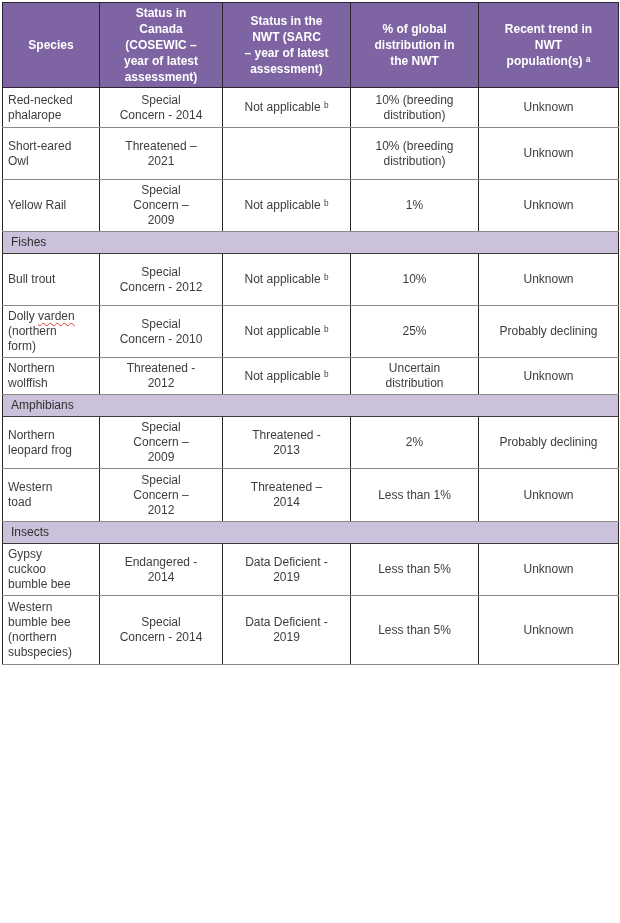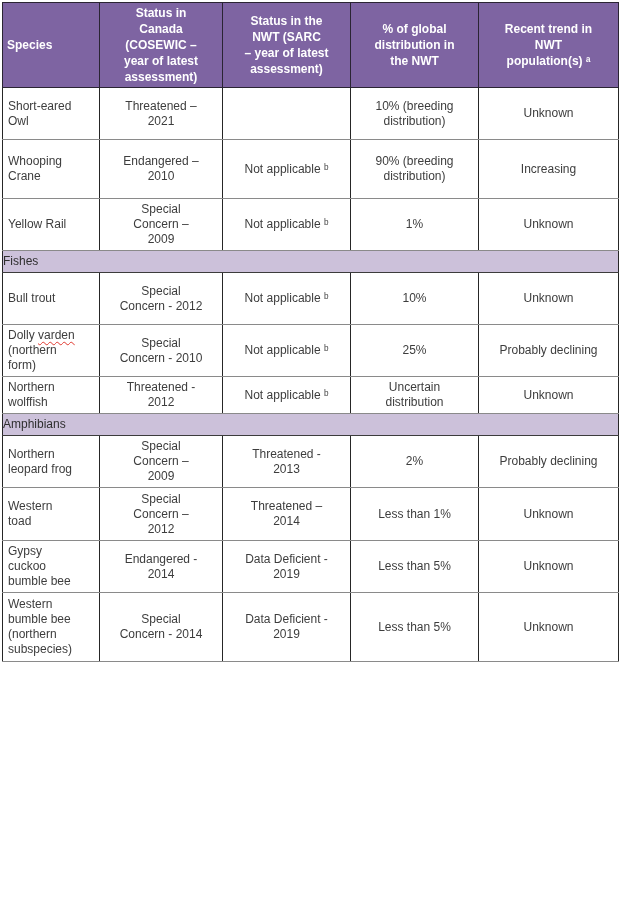--- a/index.html
+++ b/index.html
@@ -27,42 +27,42 @@
     color: #ffffff;
     font-weight: bold;
     font-size: 12px;
     line-height: 16px;
     border: 1px solid #2a2433;
     padding: 2px 4px;
     text-align: center;
     vertical-align: middle;
     white-space: pre-line;
   }
-  .species-table th.left { text-align: left; }
+  .species-table th.left { text-align: center; }
   .species-table td {
     font-size: 12px;
     line-height: 15px;
     border-top: 1px solid #8a8a8a;
     border-bottom: 1px solid #8a8a8a;
     border-left: 1px solid #262626;
     border-right: 1px solid #262626;
     padding: 3px 5px;
     vertical-align: middle;
     white-space: pre-line;
     background: #ffffff;
   }
   .species-table td.center { text-align: center; }
   .species-table td.section {
     background: #ccc1da;
     color: #2f2f2f;
     text-align: left;
     border-top: 1px solid #3c3c3c;
     border-bottom: 1px solid #3c3c3c;
     white-space: normal;
-    padding: 3px 0;
+    padding: 3px 8px;
   }
   .species-table table, .species-table { border: 1px solid #9a9a9a; }
   .sq {
     text-decoration: underline;
     text-decoration-style: wavy;
     text-decoration-color: #e0392f;
     text-decoration-thickness: 1px;
     text-underline-offset: 2px;
   }
 </style>
@@ -92,40 +92,40 @@
 assessment)</th>
       <th>% of global
 distribution in
 the NWT</th>
       <th>Recent trend in
 NWT
 population(s) ᵃ</th>
     </tr>
   </thead>
   <tbody>
+    <tr style="height:40px">
+      <td>Red-necked
+phalarope</td>
+      <td class="center">Special
+Concern - 2014</td>
+      <td class="center">Not applicable ᵇ</td>
+      <td class="center">10% (breeding
+distribution)</td>
+      <td class="center">Unknown</td>
+    </tr>
     <tr style="height:52px">
       <td>Short-eared
 Owl</td>
       <td class="center">Threatened –
 2021</td>
       <td class="center"></td>
       <td class="center">10% (breeding
 distribution)</td>
       <td class="center">Unknown</td>
     </tr>
-    <tr style="height:59px">
-      <td>Whooping
-Crane</td>
-      <td class="center">Endangered –
-2010</td>
-      <td class="center">Not applicable ᵇ</td>
-      <td class="center">90% (breeding
-distribution)</td>
-      <td class="center">Increasing</td>
-    </tr>
     <tr style="height:49px">
       <td>Yellow Rail</td>
       <td class="center">Special
 Concern –
 2009</td>
       <td class="center">Not applicable ᵇ</td>
       <td class="center">1%</td>
       <td class="center">Unknown</td>
     </tr>
     <tr style="height:22px">
@@ -176,20 +176,23 @@
     <tr style="height:53px">
       <td>Western
 toad</td>
       <td class="center">Special
 Concern –
 2012</td>
       <td class="center">Threatened –
 2014</td>
       <td class="center">Less than 1%</td>
       <td class="center">Unknown</td>
+    </tr>
+    <tr style="height:21px">
+      <td class="section" colspan="5">Insects</td>
     </tr>
     <tr style="height:48px">
       <td>Gypsy
 cuckoo
 bumble bee</td>
       <td class="center">Endangered -
 2014</td>
       <td class="center">Data Deficient -
 2019</td>
       <td class="center">Less than 5%</td>

